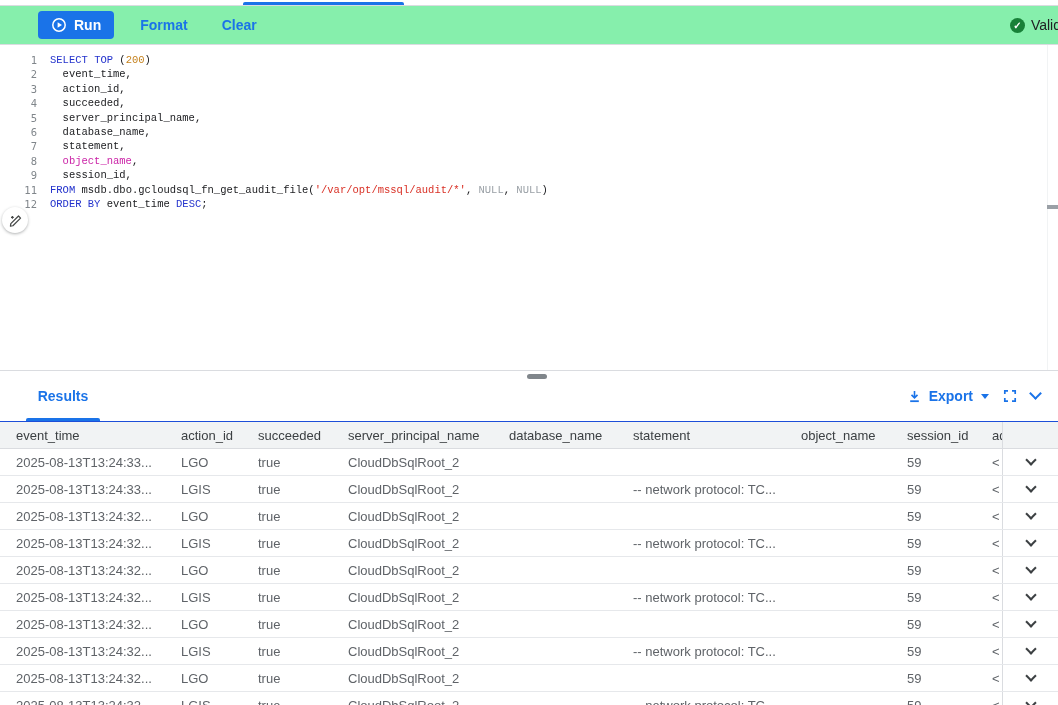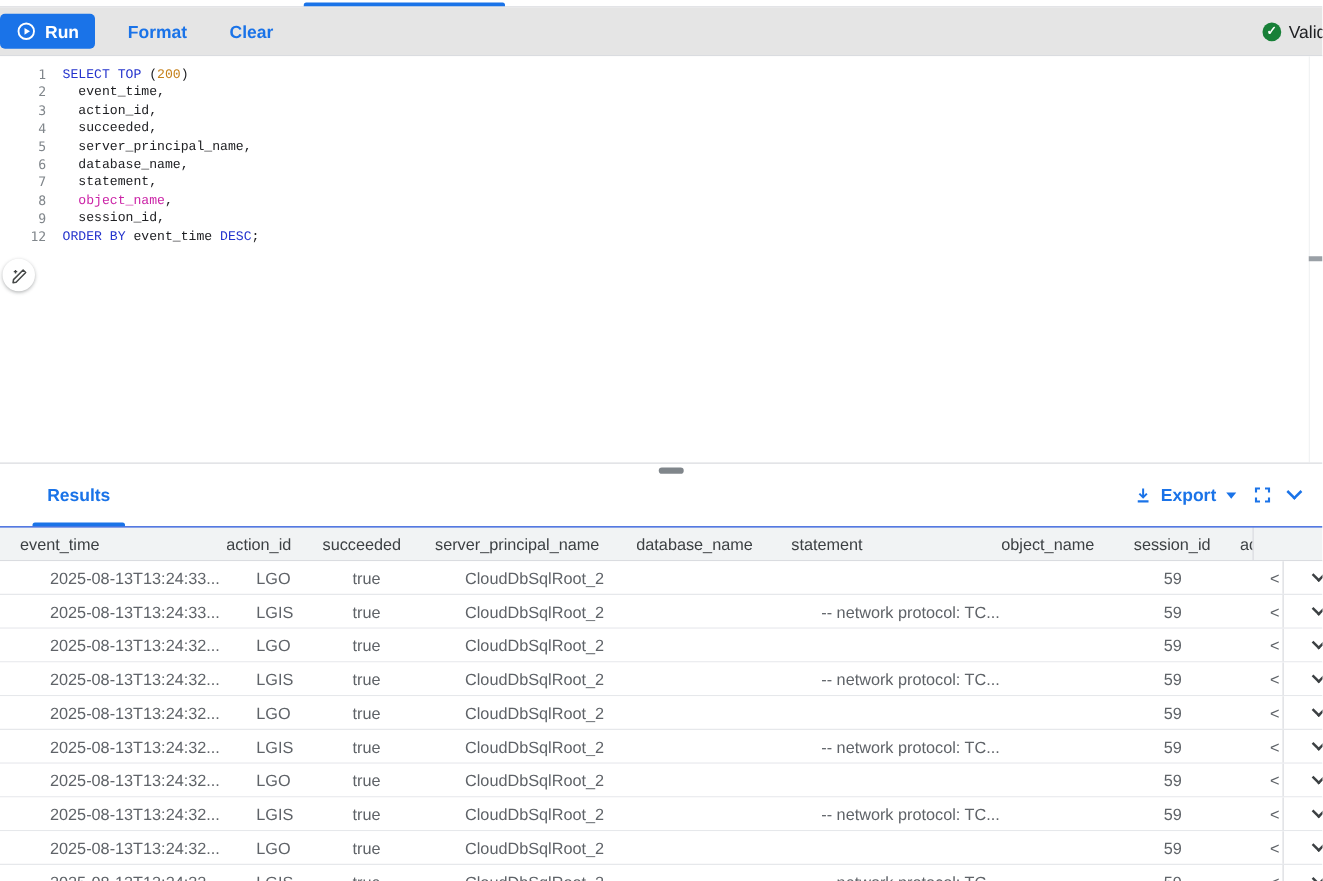--- a/index.html
+++ b/index.html
@@ -4,21 +4,21 @@
 <style>
   * { margin:0; padding:0; box-sizing:border-box; }
   html,body { width:1058px; height:705px; overflow:hidden; background:#fff;
     font-family:"Liberation Sans", sans-serif; }
 
   
   .topstrip { height:6px; position:relative; background:#fff; border-bottom:1px solid #dadce0; }
   .tab-indicator { position:absolute; left:243px; bottom:0; width:161px; height:3px; background:#1a73e8; border-radius:2px 2px 0 0; }
 
   
-  .toolbar { height:39px; display:flex; align-items:center; border-bottom:1px solid #dadce0; position:relative; background:#e5e5e5; }
+  .toolbar { height:39px; display:flex; align-items:center; padding-left:38px; border-bottom:1px solid #dadce0; position:relative; background:#86efac; }
   .run-button { display:flex; align-items:center; gap:7px; background:#1a73e8; color:#fff; border:none; border-radius:4px; height:28px; padding:0 13px; font-size:14px; font-weight:700; font-family:inherit; cursor:pointer; }
   .textbtn { background:none; border:none; color:#1a73e8; font-size:14px; font-weight:700; font-family:inherit; cursor:pointer; }
   .btn-format { margin-left:26px; }
   .btn-clear { margin-left:34px; }
   .status { position:absolute; right:-3px; top:50%; transform:translateY(-50%); display:flex; align-items:center; gap:6px; font-size:14px; color:#202124; }
   .check-circle { width:15px; height:15px; border-radius:50%; background:#188038; color:#fff; display:flex; align-items:center; justify-content:center; font-size:10px; font-weight:700; flex:none; }
 
   
   .editor { height:325px; position:relative; background:#fff; padding-top:8px;
     font-family:"DejaVu Sans Mono", monospace; font-size:10.5px; }
@@ -42,21 +42,21 @@
   .results-tab::after { content:""; position:absolute; bottom:0; left:0; right:0; height:3px; background:#1a73e8; border-radius:2px 2px 0 0; }
   .header-actions { position:absolute; right:18px; top:0; bottom:0; display:flex; align-items:center; gap:13px; }
   .export-button { display:flex; align-items:center; gap:7px; background:none; border:none; color:#1a73e8; font-size:14px; font-weight:700; font-family:inherit; cursor:pointer; }
   .caret-down { width:0; height:0; border-left:4px solid transparent; border-right:4px solid transparent; border-top:5px solid #1a73e8; margin-left:1px; }
   .iconbtn { background:none; border:none; cursor:pointer; display:flex; align-items:center; justify-content:center; padding:0; }
   .chev { display:inline-block; width:9px; height:9px; border-right:2px solid #1a73e8; border-bottom:2px solid #1a73e8; transform:rotate(45deg); margin-top:-5px; }
   .chev-dark { display:inline-block; width:8px; height:8px; border-right:2px solid #3c4043; border-bottom:2px solid #3c4043; transform:rotate(45deg); margin-top:-4px; }
 
   
   .thead { display:flex; align-items:center; height:27px; background:#f1f3f4; border-bottom:1px solid #dadce0; font-size:13px; color:#3c4043; }
-  .trow  { display:flex; align-items:center; height:27px; background:#fff; border-bottom:1px solid #e6e8eb; font-size:13px; color:#5f6368;padding-left:24px; }
+  .trow  { display:flex; align-items:center; height:27px; background:#fff; border-bottom:1px solid #e6e8eb; font-size:13px; color:#5f6368; }
   .cell { flex:none; overflow:hidden; white-space:nowrap; }
   .c0 { width:181px; padding-left:16px; }
   .c1 { width:77px; }
   .c2 { width:90px; }
   .c3 { width:161px; }
   .c4 { width:124px; }
   .c5 { width:168px; }
   .c6 { width:106px; }
   .c7 { width:85px; }
   .c8 { width:10px; }
@@ -119,20 +119,24 @@
       </div>
       <div class="code-line">
         <span class="ln">8</span>
         <span class="lc"><span>  </span><span class="tok-obj">object_name</span><span>,</span></span>
       </div>
       <div class="code-line">
         <span class="ln">9</span>
         <span class="lc"><span>  session_id,</span></span>
       </div>
       <div class="code-line">
+        <span class="ln">11</span>
+        <span class="lc"><span class="tok-kw">FROM</span><span> msdb.dbo.gcloudsql_fn_get_audit_file(</span><span class="tok-str">'/var/opt/mssql/audit/*'</span><span>, </span><span class="tok-nul">NULL</span><span>, </span><span class="tok-nul">NULL</span><span>)</span></span>
+      </div>
+      <div class="code-line">
         <span class="ln">12</span>
         <span class="lc"><span class="tok-kw">ORDER BY</span><span> event_time </span><span class="tok-kw">DESC</span><span>;</span></span>
       </div>
     </div>
   <button class="ai-btn">
     <span style="display:flex;">
       <svg width="15" height="15" viewBox="0 0 16 16">
         <path d="M5.2 13.6 L2.6 14 L3 11.4 L11.2 3.2 L13.4 5.4 Z" fill="none" stroke="#444746" stroke-width="1.3" stroke-linejoin="round"></path>
         <path d="M3.2 4.6 h3 M4.7 3.1 v3" stroke="#444746" stroke-width="1.2"></path>
       </svg>

